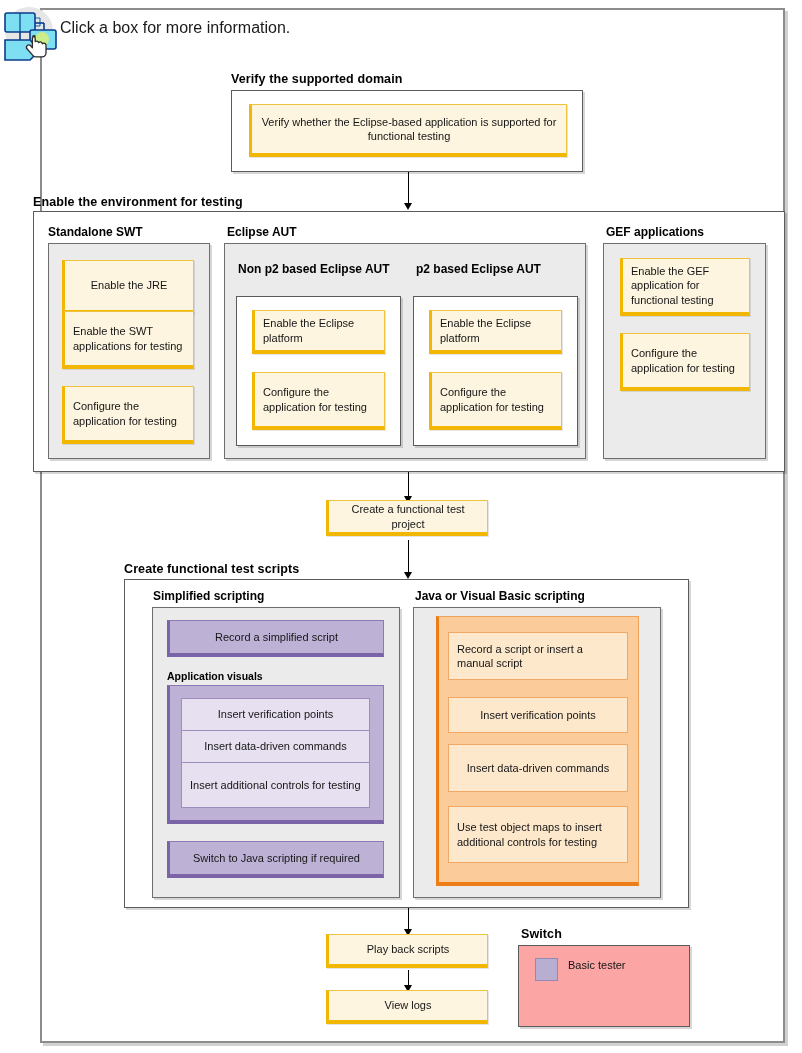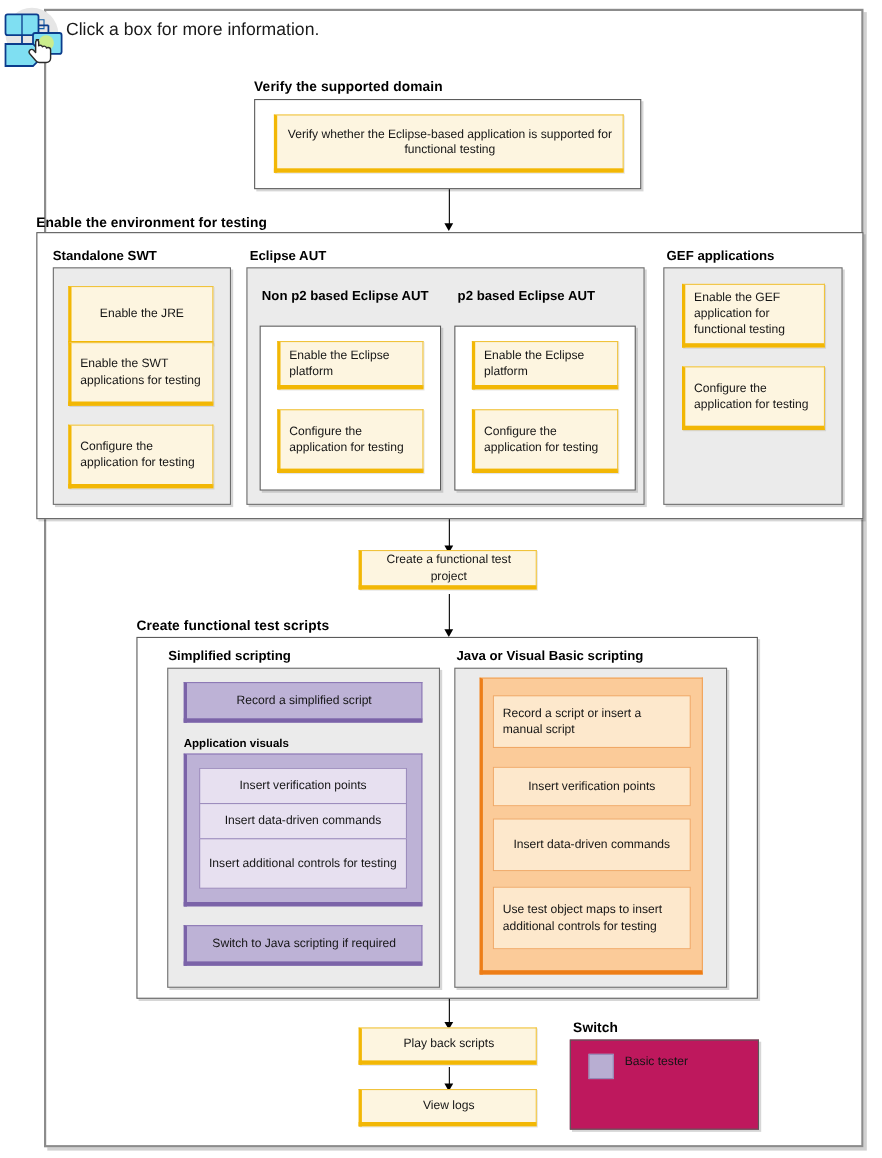--- a/index.html
+++ b/index.html
@@ -87,21 +87,21 @@
   
   .arrow-line{background:#000;width:1.6px;}
   .arrow-head{
     width:0;height:0;
     border-left:4.5px solid transparent;
     border-right:4.5px solid transparent;
     border-top:7px solid #000;
   }
 
   
-  #legend-box{background:#be185d;border:1.5px solid #5b5b5b;box-shadow:2px 2px 0 0 rgba(0,0,0,0.16);}
+  #legend-box{background:#fca5a5;border:1.5px solid #5b5b5b;box-shadow:2px 2px 0 0 rgba(0,0,0,0.16);}
   .legend-row{display:flex;align-items:flex-start;}
   .swatch{width:21px;height:21px;flex:0 0 21px;margin-right:10px;}
   .swatch-purple{background:#b8aed2;border:1px solid #9488b5;}
   .swatch-orange{background:#fde2c4;border:1px solid #f0a98a;}
   .legend-label{font-size:11px;line-height:14.5px;}
 </style>
 </head>
 <body>
 
 <div class="abs" id="outer-frame"></div>

